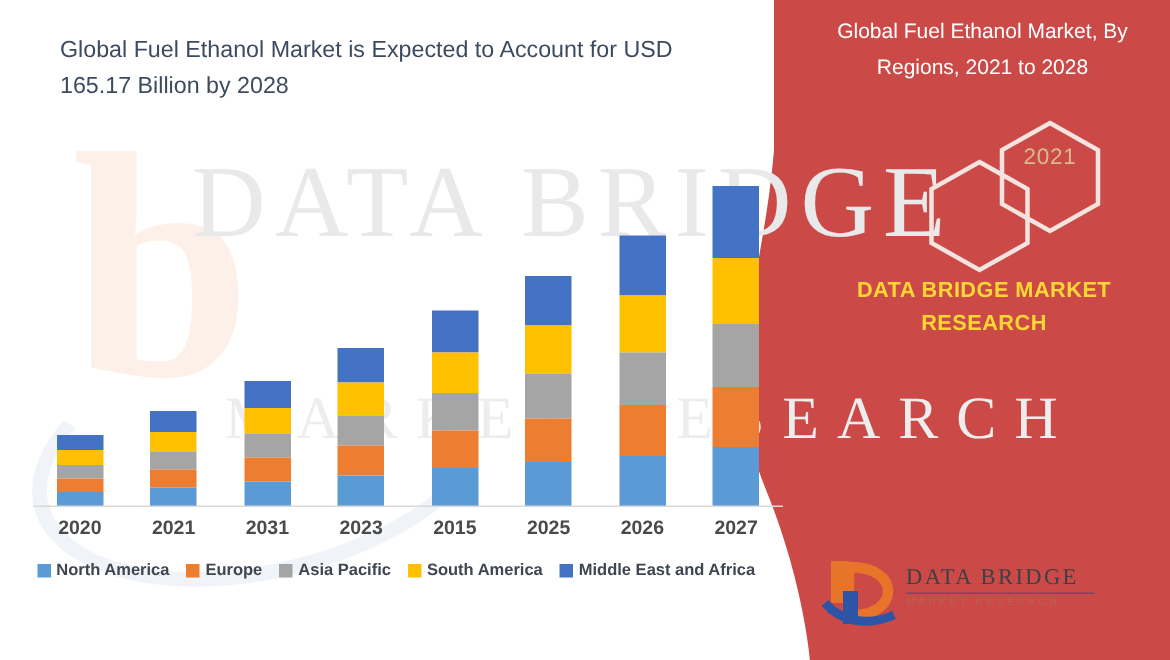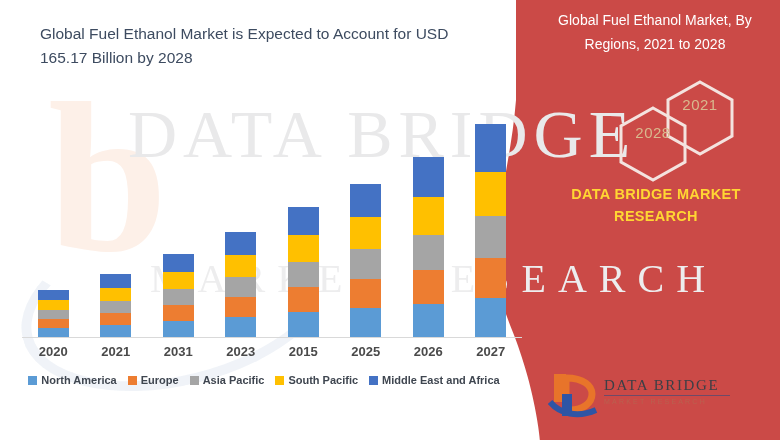--- a/index.html
+++ b/index.html
@@ -227,37 +227,36 @@
       <div class="legend-item">
         <span class="legend-swatch" style="background: rgb(237, 125, 49);"></span>
         <span class="legend-label">Europe</span>
       </div>
       <div class="legend-item">
         <span class="legend-swatch" style="background: rgb(165, 165, 165);"></span>
         <span class="legend-label">Asia Pacific</span>
       </div>
       <div class="legend-item">
         <span class="legend-swatch" style="background: rgb(255, 192, 0);"></span>
-        <span class="legend-label">South Pacific</span>
+        <span class="legend-label">South America</span>
       </div>
       <div class="legend-item">
         <span class="legend-swatch" style="background: rgb(68, 114, 196);"></span>
         <span class="legend-label">Middle East and Africa</span>
       </div>
     </div>
 
   <div id="panel-title">Global Fuel Ethanol Market, By Regions, 2021 to 2028</div>
 
   <div id="hexes">
     <svg width="160" height="106" viewBox="0 0 160 106" xmlns="http://www.w3.org/2000/svg">
       <polygon points="104,4 136,22 136,58 104,76 72,58 72,22" fill="none" stroke="#F4E3DF" stroke-width="3"></polygon>
       <polygon points="57,30 89,48 89,84 57,102 25,84 25,48" fill="none" stroke="#F4E3DF" stroke-width="3"></polygon>
     </svg>
     <div class="hex-text" id="hex-2021-label">2021</div>
-    <div class="hex-text" id="hex-2028-label">2028</div>
   </div>
 
   <div id="brand">DATA BRIDGE MARKET RESEARCH</div>
 
   <div id="logo">
     <div id="logo-mark">
       <svg width="52" height="46" viewBox="0 0 52 46" xmlns="http://www.w3.org/2000/svg">
         <path d="M6 2 L18 2 L18 30 L6 30 Z" fill="#E8742A"></path>
         <path d="M18 6 C36 6 44 14 44 22 C44 31 35 38 22 38 L18 38 Z" fill="none" stroke="#E8742A" stroke-width="7"></path>
         <path d="M2 30 C12 42 30 46 48 38" fill="none" stroke="#2E55A5" stroke-width="6"></path>

